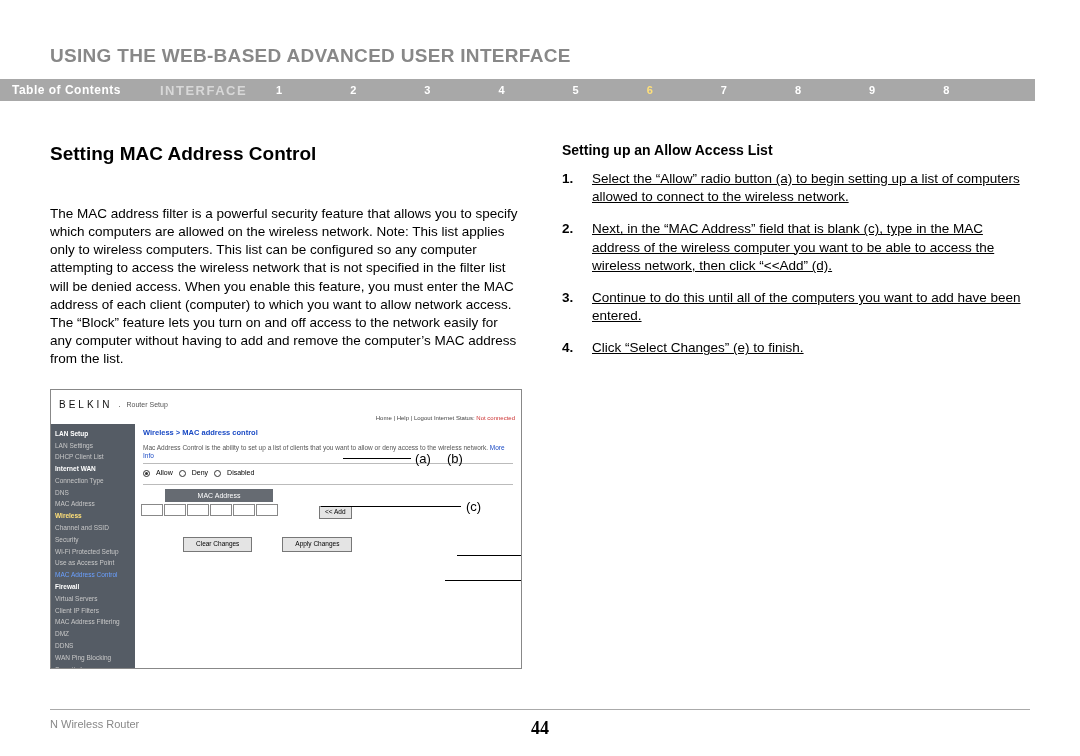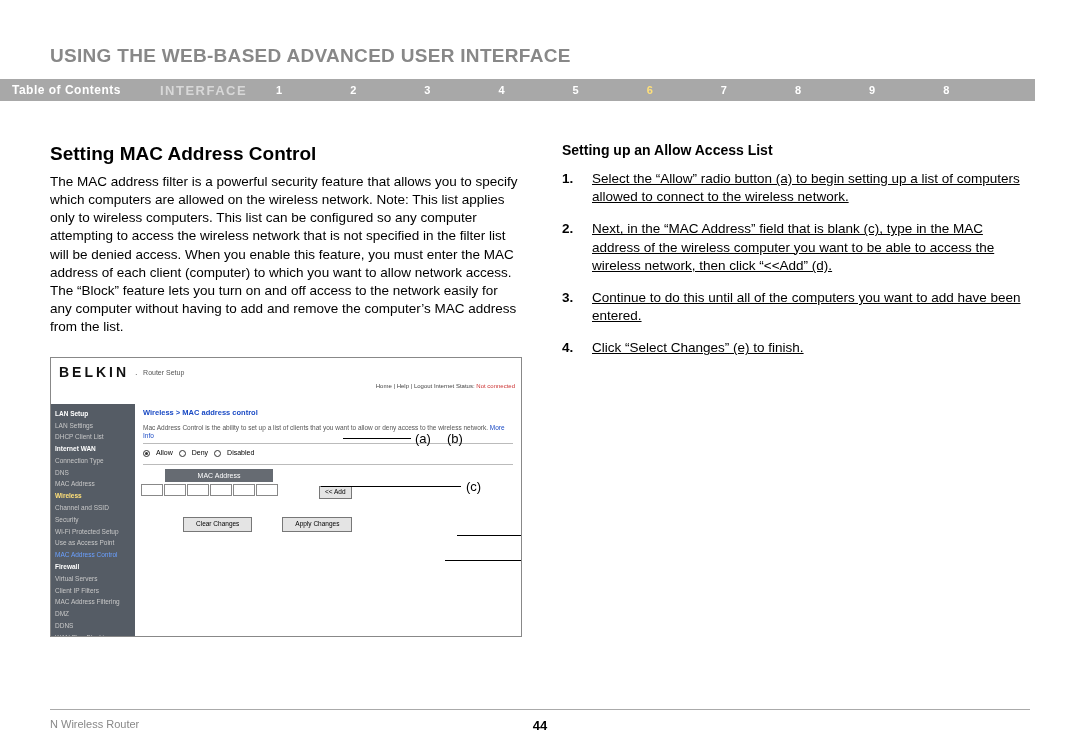--- a/index.html
+++ b/index.html
@@ -36,21 +36,21 @@
   .nav-nums .accent { color:#ffe079; font-weight:bold; }
   .content {
     display: flex;
     padding: 40px 50px 0 50px;
     gap: 40px;
   }
   .col { flex: 1; font-size: 13.5px; line-height: 1.35; }
   .col h2 {
     font-size: 19px;
     font-weight: bold;
-    margin-bottom: 6px;
+    margin-bottom: 38px;
   }
   .col h3 {
     font-size: 14px;
     font-weight: bold;
     margin-bottom: 10px;
   }
   .para { margin-bottom: 20px; }
   ol.steps { list-style: none; counter-reset: step; }
   ol.steps li {
     counter-increment: step;
@@ -77,25 +77,25 @@
     background:#fff;
     overflow:hidden;
   }
   .rs-top {
     height: 24px;
     padding: 6px 8px 0 8px;
     display:flex;
     align-items:center;
     gap:6px;
   }
-  .rs-brand { font-weight:bold; font-size:14px; letter-spacing:3px; color:#111;}
+  .rs-brand { font-weight:normal; font-size:10px; letter-spacing:3px; color:#111;}
   .rs-setup { font-size:7px; color:#555;}
   .rs-status { font-size:6px; text-align:right; padding:0 6px 2px 0; color:#444;}
   .rs-status .offline{ color:#c33;}
-  .rs-body { display:flex; height: 246px; margin-top: 12px;}
+  .rs-body { display:flex; height: 246px;}
   .rs-side {
     width: 84px;
     background:#555c65;
     color:#c8c8c8;
     font-size:6.5px;
     padding:4px 4px;
   }
   .rs-side div{ padding:2px 0; line-height:1.2;}
   .rs-side .hdr{ color:#fff; font-weight:bold;}
   .rs-side .yel{ color:#ffe079; font-weight:bold;}
@@ -133,21 +133,21 @@
     bottom:26px;
     left:50px;
     right:50px;
     border-top:1px solid #aaa;
     padding-top:8px;
     display:flex;
     justify-content:space-between;
     font-size:11px;
     color:#888;
   }
-  .footer .pg{ font-weight:bold; color:#000; font-size:13px; position:absolute; left:50%; transform:translateX(-50%); top:8px;}
+  .footer .pg{ font-weight:bold; color:#000; font-size:18px; position:absolute; left:50%; transform:translateX(-50%); top:8px;font-family:Liberation Serif, serif;}
 </style>
 </head>
 <body>
 
 <div class="chapter-title">USING THE WEB-BASED ADVANCED USER INTERFACE</div>
 
 <div class="nav-bar">
   <div class="nav-toc">Table of Contents</div>
   <div class="nav-sections">INTERFACE</div>
   <div class="nav-nums">

